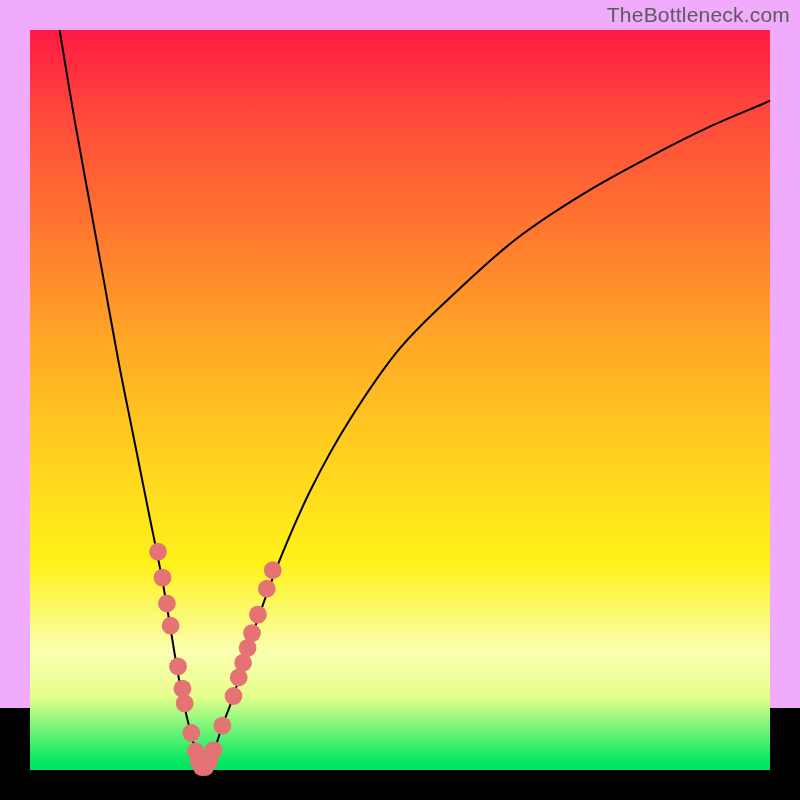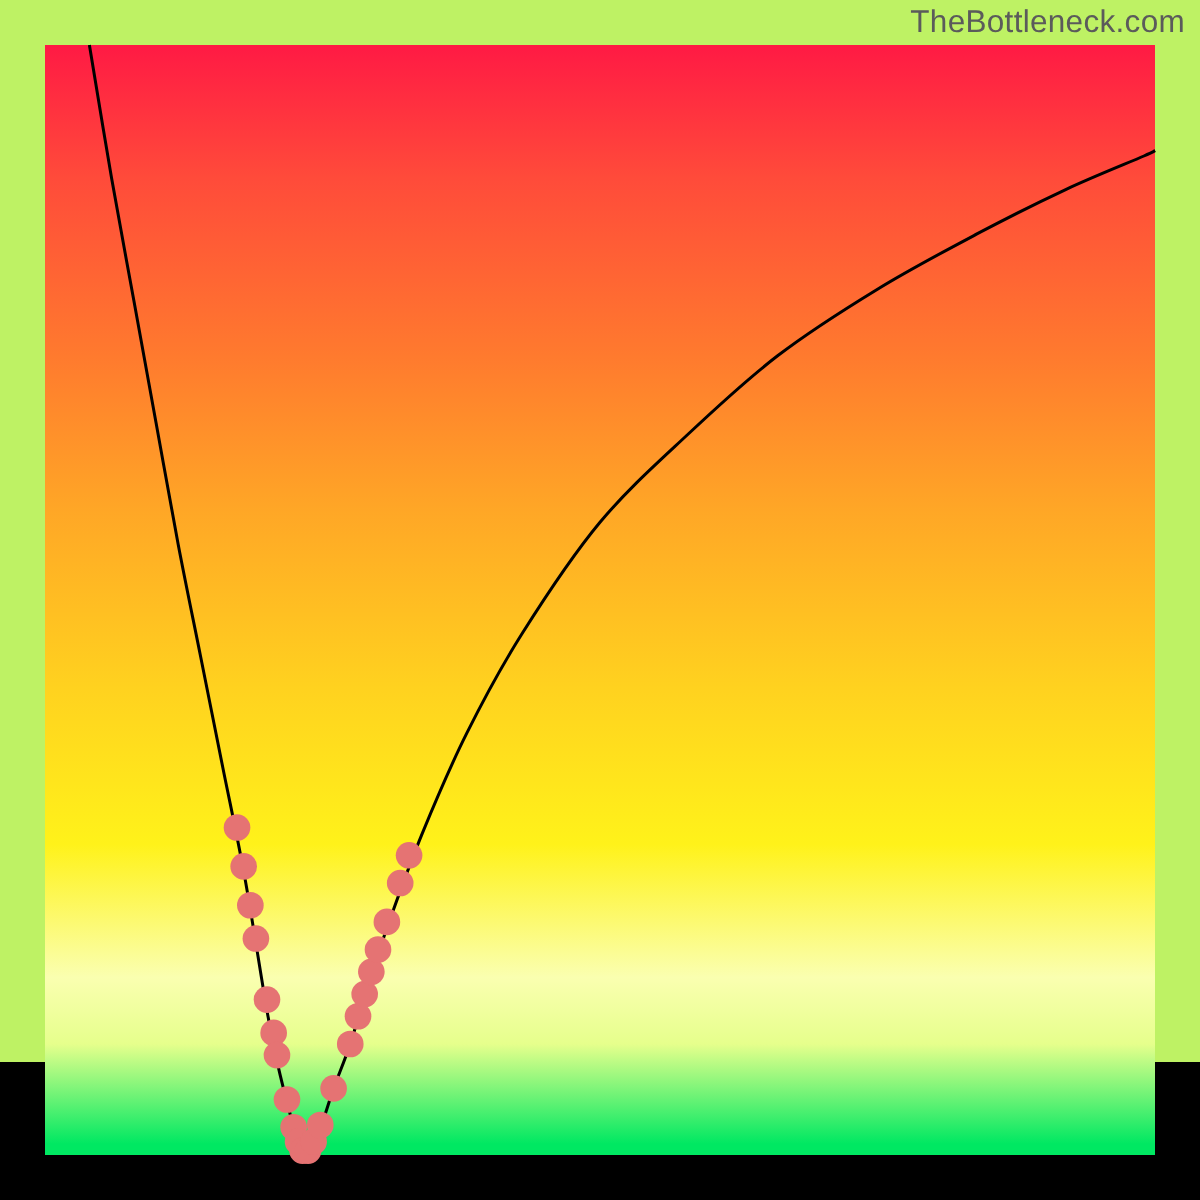--- a/index.html
+++ b/index.html
@@ -9,21 +9,21 @@
     height: 800px;
     background: #000;
     overflow: hidden;
   }
   .frame {
     position: absolute;
     left: 0;
     top: 0;
     width: 800px;
     height: 708px;
-    background: #bef264;
+    background: #f0abfc;
   }
   .plot-area {
     position: absolute;
     left: 30px;
     top: 30px;
     width: 740px;
     height: 740px;
     
     background: linear-gradient(
       to bottom,

